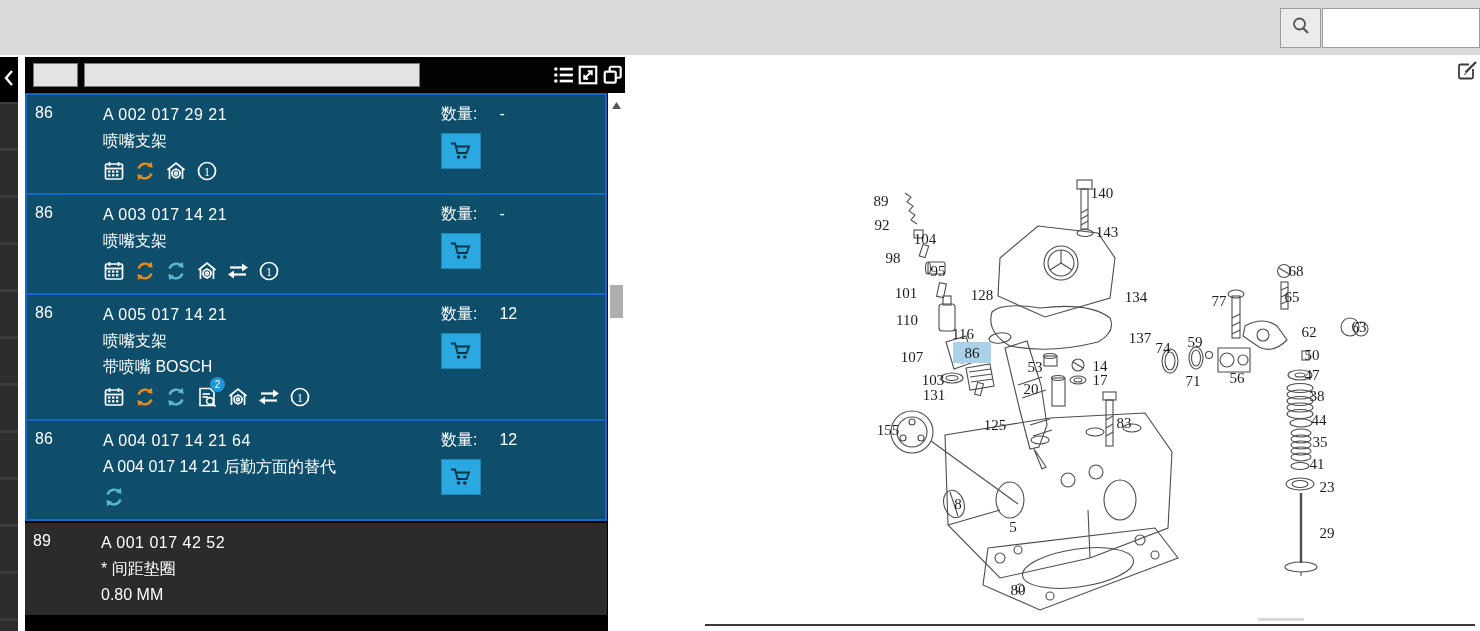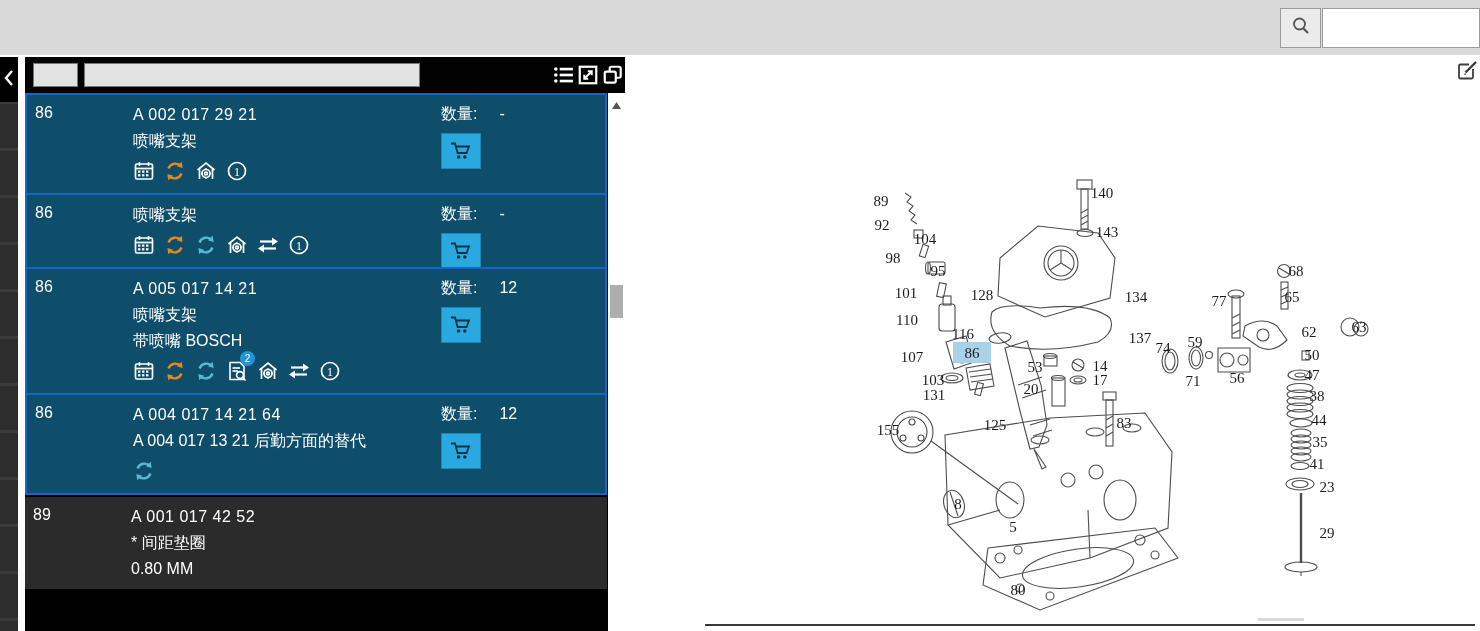--- a/index.html
+++ b/index.html
@@ -30,21 +30,21 @@
     background:#e3e3e3; border:1px solid #777; padding:0 6px; font-size:13px; }
   .hicon { position:absolute; top:7px; width:22px; height:22px; color:#fff; cursor:pointer; }
 
   #rows { position:absolute; left:0; top:36px; width:582px; }
   .sel-block { border:2px solid #1566c9; }
   .row { position:relative; padding:7px 0 7px 8px; color:#fff; }
   .row.selected { background:#0e4e6b; }
   .row.selected + .row.selected { border-top:2px solid #1566c9; }
   .row.plain { background:#2b2b2b; margin-top:2px; }
   .pos { position:absolute; left:8px; top:9px; width:50px; font-size:16px; }
-  .mid { margin-left:98px; margin-right:152px; }
+  .mid { margin-left:68px; margin-right:152px; }
   .pn { font-size:16px; line-height:26px; letter-spacing:.5px; }
   .desc { font-size:16px; line-height:26px; }
   .icons { display:flex; align-items:center; gap:9px; height:30px; margin-top:2px; }
   .icons .ric { position:relative; width:22px; height:22px; display:inline-block; cursor:pointer; }
   .badge { position:absolute; right:-7px; top:-9px; min-width:15px; height:15px; border-radius:50%;
     background:#2196d3; color:#fff; font-size:10px; line-height:15px; text-align:center; }
   .right { position:absolute; right:24px; top:9px; width:140px; }
   .qtyline { font-size:16px; }
   .qval { margin-left:22px; }
   .cart { margin-top:8px; width:40px; height:36px; background:#29a9e0; border:1px solid #1d86b4;
@@ -180,20 +180,21 @@
                 </g>
                 <circle cx="9.6" cy="17" r="1.8" fill="currentColor"></circle>
                 <circle cx="15.8" cy="17" r="1.8" fill="currentColor"></circle>
               </svg>
             </button>
           </div>
         </div>
         <div class="row selected">
           <div class="pos">86</div>
           <div class="mid">
+            <div class="pn">A 003 017 14 21</div>
             <div class="desc">喷嘴支架</div>
             <div class="icons">
               <span class="ric" style="color: rgb(255, 255, 255);"><svg width="22" height="22" viewBox="0 0 22 22">
                   <g stroke="currentColor" fill="none" stroke-width="1.7">
                     <rect x="2.5" y="4" width="17" height="15" rx="1.5"></rect>
                     <line x1="2.5" y1="8.5" x2="19.5" y2="8.5"></line>
                     <line x1="6.5" y1="2" x2="6.5" y2="6"></line>
                     <line x1="15.5" y1="2" x2="15.5" y2="6"></line>
                   </g>
                   <g fill="currentColor">
@@ -344,21 +345,21 @@
                 <circle cx="9.6" cy="17" r="1.8" fill="currentColor"></circle>
                 <circle cx="15.8" cy="17" r="1.8" fill="currentColor"></circle>
               </svg>
             </button>
           </div>
         </div>
         <div class="row selected">
           <div class="pos">86</div>
           <div class="mid">
             <div class="pn">A 004 017 14 21 64</div>
-            <div class="desc">A 004 017 13 21 后勤方面的替代</div>
+            <div class="desc">A 004 017 14 21 后勤方面的替代</div>
             <div class="icons">
               <span class="ric" style="color: rgb(91, 184, 212);"><svg width="22" height="22" viewBox="0 0 22 22">
                   <g stroke="currentColor" fill="none" stroke-width="2.4">
                     <path d="M4.5 8.5 A7.5 7.5 0 0 1 17 6"></path>
                     <path d="M17.5 13.5 A7.5 7.5 0 0 1 5 16"></path>
                   </g>
                   <polygon points="17.8,1.8 18.6,8 12.8,6.2" fill="currentColor"></polygon>
                   <polygon points="4.2,20.2 3.4,14 9.2,15.8" fill="currentColor"></polygon>
                 </svg></span>
             </div>

